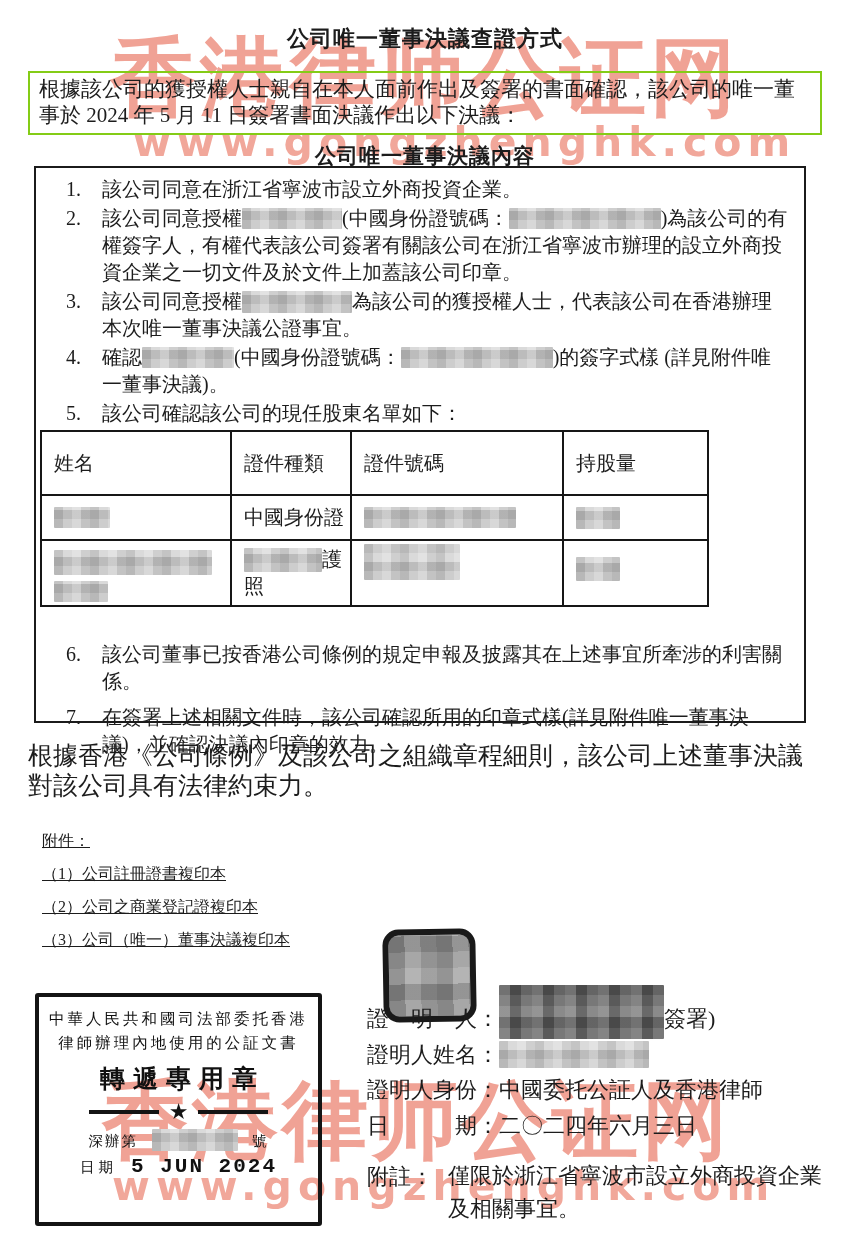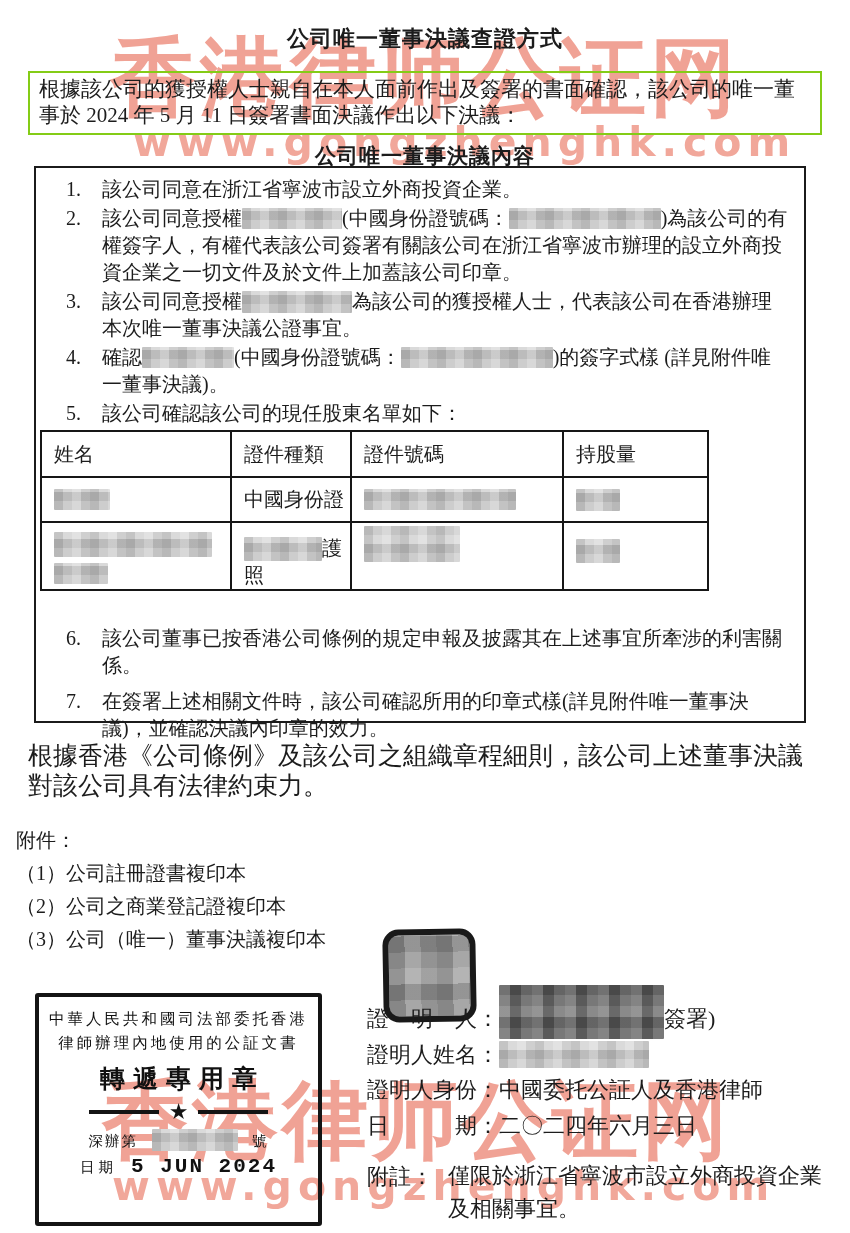--- a/index.html
+++ b/index.html
@@ -50,33 +50,33 @@
       repeating-linear-gradient(90deg, rgba(255,255,255,.14) 0 11px, rgba(0,0,0,.20) 11px 22px, rgba(255,255,255,.06) 22px 33px),
       repeating-linear-gradient(0deg, #707070 0 11px, #5b5b5b 11px 22px, #838383 22px 33px);
   }
 
   
   .sh-table {
     border-collapse:collapse; table-layout:fixed; width:667px;
     margin:3px 0 0 -26px; font-size:20px;
   }
   .sh-table td { border:2px solid #161616; padding:0 6px 0 12px; vertical-align:middle; }
-  .sh-table .hrow td { height:46px;margin-left:34px; }
+  .sh-table .hrow td { height:64px;margin-left:34px; }
   .sh-table .r1 td { height:45px; }
   .sh-table .r2 td { height:66px; }
   .gap-after-table { height:34px; }
 
   
   .legal {
     position:absolute; left:28px; top:741px; width:798px;
     font-weight:normal; font-size:25px; line-height:30px;
   }
 
   
-  .attach { position:absolute; left:16px; top:824px; font-size:20px; line-height:33px; }
+  .attach { position:absolute; left:42px; top:824px; font-size:16px; line-height:33px;text-decoration:underline; }
 
   
   .stamp-box {
     position:absolute; left:35px; top:993px; width:287px; height:233px;
     border:4px solid #141414; border-radius:3px;
     display:flex; flex-direction:column; align-items:center;
     padding-top:9px; color:#111;
   }
   .stamp-line { font-size:15.5px; letter-spacing:3px; margin-top:3px; white-space:nowrap; }
   .stamp-title { font-size:25px; font-weight:bold; letter-spacing:8px; margin-top:8px; text-indent:8px; }
@@ -172,21 +172,21 @@
         <td>持股量</td>
       </tr>
       <tr class="r1">
         <td><span class="px" style="width:56px;height:21px;"></span></td>
         <td>中國身份證</td>
         <td><span class="px" style="width:152px;height:21px;"></span></td>
         <td><span class="px" style="width:44px;height:22px;"></span></td>
       </tr>
       <tr class="r2">
         <td style="vertical-align:top; padding-top:10px;"><span class="px" style="width:158px;height:25px;"></span><br><span class="px" style="width:54px;height:21px;margin-top:6px;"></span></td>
-        <td style="vertical-align:top; padding-top:12px;"><span class="px" style="width:78px;height:24px;"></span><span>護照</span></td>
+        <td style="vertical-align:top; padding-top:5px;"><span class="px" style="width:78px;height:24px;"></span><span>護照</span></td>
         <td style="vertical-align:top; padding-top:6px;"><span class="px" style="width:96px;height:36px;"></span></td>
         <td style="vertical-align:top; padding-top:16px;"><span class="px" style="width:44px;height:24px;"></span></td>
       </tr>
     </tbody>
       </table>
 
     <div class="gap-after-table"></div>
 
     <div class="res-item">
       <div class="res-num">6.</div>

